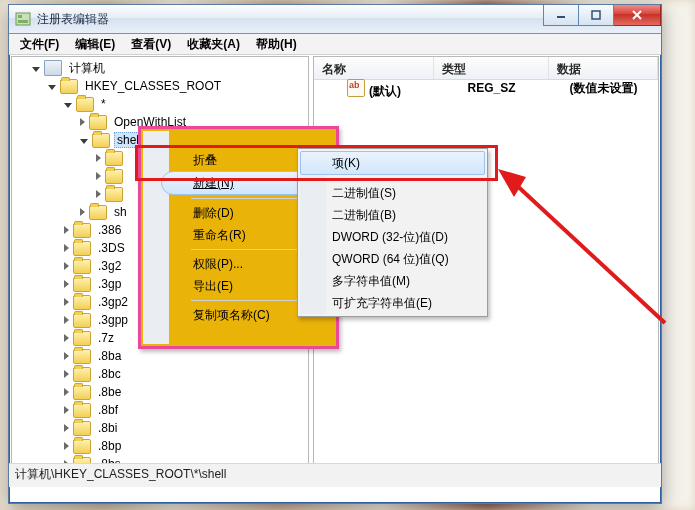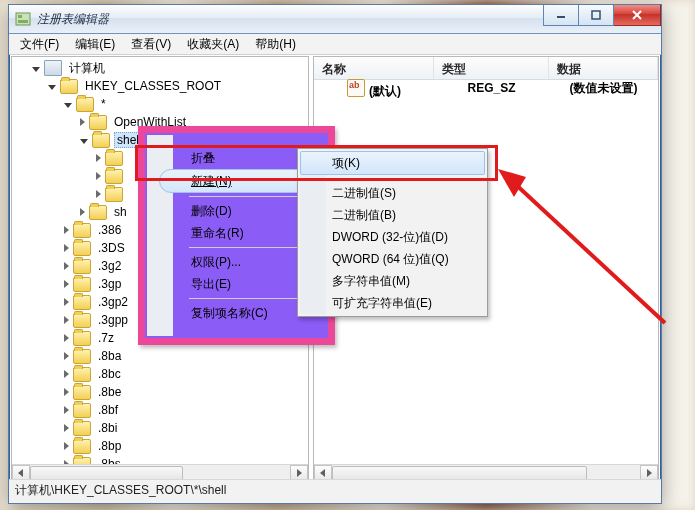--- a/index.html
+++ b/index.html
@@ -2,29 +2,29 @@
 <html><head>
 <meta charset="utf-8">
 <style>
   html,body{margin:0;padding:0;font-family:"Microsoft YaHei","Segoe UI",Tahoma,sans-serif;font-size:12px;background:#e0d4c2;}
   .stage{position:relative;width:695px;height:510px;overflow:hidden;}
   .bgblur{position:absolute;inset:0;background:linear-gradient(90deg,#f5eee0 0%,#c7ba9f 15%,#f3eee4 25%,#bea68b 40%,#f1ece2 55%,#8d5e49 70%,#f5f2ea 85%);filter:blur(4px);}
   .window{position:absolute;left:8px;top:4px;width:652px;height:498px;background:#fff;border:1px solid #5a7aa3;box-shadow:0 0 0 1px #2f5fa6 inset, 0 4px 18px rgba(0,0,0,.35);}
   
   .titlebar{height:28px;background:linear-gradient(#fdfdfe,#e6edf6 45%,#d6e0ee 46%,#e9f0f9);border-bottom:1px solid #6f92be;display:flex;align-items:center;padding-left:6px;position:relative;}
   .titlebar .icon{width:16px;height:16px;margin-right:6px;}
-  .titlebar .title{color:#1a2a42;flex:1;font-style:italic;}
+  .titlebar .title{color:#1a2a42;flex:1;}
   .winbtns{position:absolute;right:0;top:0;display:flex;}
   .winbtn{width:34px;height:20px;border:1px solid #5c86b5;border-top:none;display:flex;align-items:center;justify-content:center;background:linear-gradient(#f6fafe,#d6e4f2);}
   .winbtn+.winbtn{border-left:none;}
   .winbtn.close{width:46px;background:linear-gradient(#f08d87,#d7453b 45%,#c53127 46%,#e56a5f);border-color:#9b271f;}
   .winbtn svg{display:block;}
   
   .menubar{height:20px;background:#f3f3f3;border-bottom:1px solid #d0d0d0;display:flex;align-items:center;padding-left:4px;gap:2px;}
-  .menubar span{padding:2px 7px;}
+  .menubar span{padding:2px 7px;font-weight:bold;}
   
   .client{position:absolute;top:49px;bottom:19px;left:0;right:0;display:flex;}
   .pane{position:relative;overflow:hidden;border:1px solid #b8b8b8;background:#fff;}
   .pane.left{width:296px;margin:2px 0 2px 2px;}
   .pane.right{flex:1;margin:2px 2px 2px 4px;font-weight:bold;}
   
   .tree{position:absolute;inset:0 0 16px 0;overflow:hidden;padding:2px 0 0 2px;}
   .tnode{display:flex;align-items:center;height:18px;white-space:nowrap;}
   .arrow{display:inline-block;width:0;height:0;margin:0 4px 0 2px;}
   .arrow.closed{border-top:4px solid transparent;border-bottom:4px solid transparent;border-left:5px solid #6b6b6b;}
@@ -43,23 +43,23 @@
   
   .listhdr{height:22px;background:linear-gradient(#fdfdfd,#eef1f5);border-bottom:1px solid #d5dbe3;display:flex;}
   .listhdr .col{padding:4px 8px;border-right:1px solid #e0e4ea;color:#2a2a2a;box-sizing:border-box;}
   .c1{width:120px;} .c2{width:115px;} .c3{flex:1;}
   .listbody{position:absolute;top:22px;left:0;right:0;bottom:16px;text-align:center;}
   .row{display:flex;align-items:center;height:18px;}
   .row .cell{box-sizing:border-box;padding:0 8px;}
   .abicon{display:inline-block;width:16px;height:16px;border:1px solid #c29b3a;border-radius:2px;background:#fffaf1;margin-right:4px;position:relative;top:2px;}
   .abicon:after{content:"ab";color:#b9462d;font-size:9px;font-weight:bold;position:absolute;left:1px;top:0px;}
   
-  .status{position:absolute;left:0;right:0;bottom:0;height:19px;background:#f2f2f2;border-top:1px solid #d8d8d8;padding:2px 6px;color:#222;}
-  
-  .ctxmenu{position:absolute;background:#8b5cf6;border:7px solid #ec4899;box-shadow:2px 3px 4px rgba(0,0,0,.25);padding:14px;}
+  .status{position:absolute;left:0;right:0;bottom:16px;height:19px;background:#f2f2f2;border-top:1px solid #d8d8d8;padding:2px 6px;color:#222;}
+  
+  .ctxmenu{position:absolute;background:#eab308;border:3px solid #ec4899;box-shadow:2px 3px 4px rgba(0,0,0,.25);padding:20px;}
   .ctxmenu .strip{position:absolute;left:2px;top:2px;bottom:2px;width:26px;background:#eaeef3;}
   .ctxmenu .mi{position:relative;height:22px;display:flex;align-items:center;padding:0 30px 0 32px;white-space:nowrap;}
   .ctxmenu .mi.hl{background:linear-gradient(#eaf3fd,#d2e6fb);border:1px solid #9ec3ea;border-radius:12px;padding:0 29px 0 31px;text-decoration:underline;}
   .ctxmenu .mi .sub{position:absolute;right:8px;width:0;height:0;border-top:4px solid transparent;border-bottom:4px solid transparent;border-left:5px solid #3a3a3a;}
   .ctxmenu .sep{height:1px;background:#d0d0d0;margin:3px 2px 3px 30px;}
   .submenu{position:absolute;background:#f2f2f2;border:1px solid #9c9c9c;box-shadow:2px 3px 4px rgba(0,0,0,.25);padding:2px;}
   .submenu .strip{position:absolute;left:2px;top:2px;bottom:2px;width:26px;background:#eaeef3;}
   .submenu .mi{position:relative;height:22px;display:flex;align-items:center;padding:0 24px 0 32px;white-space:nowrap;}
   .submenu .mi.hl{background:linear-gradient(#eaf3fd,#d2e6fb);border:1px solid #9ec3ea;border-radius:2px;padding:0 23px 0 31px;}
   .submenu .sep{height:1px;background:#d0d0d0;margin:3px 2px 3px 30px;}

